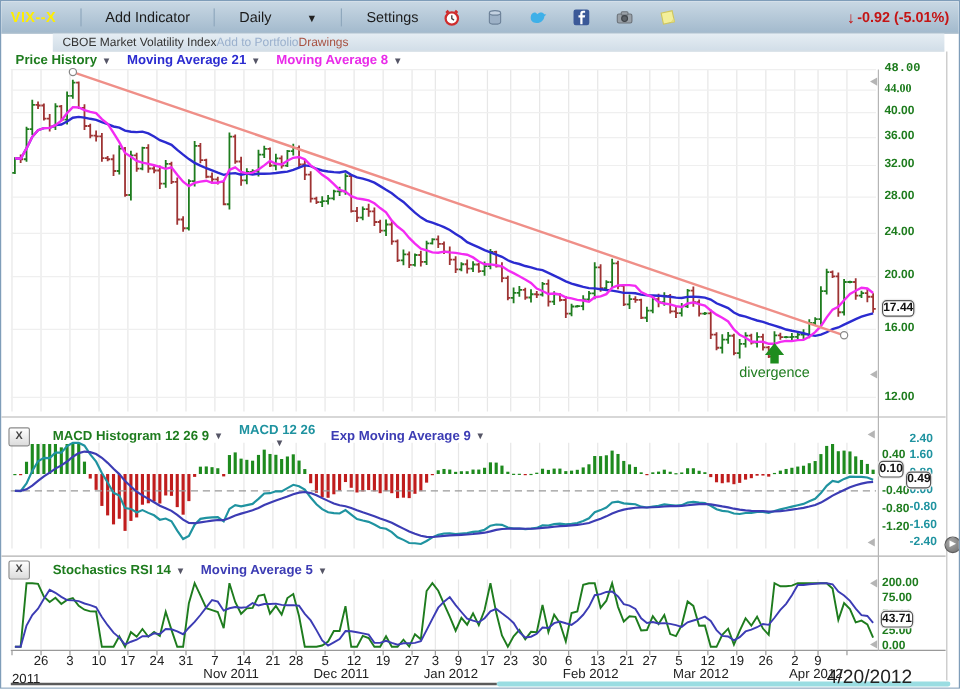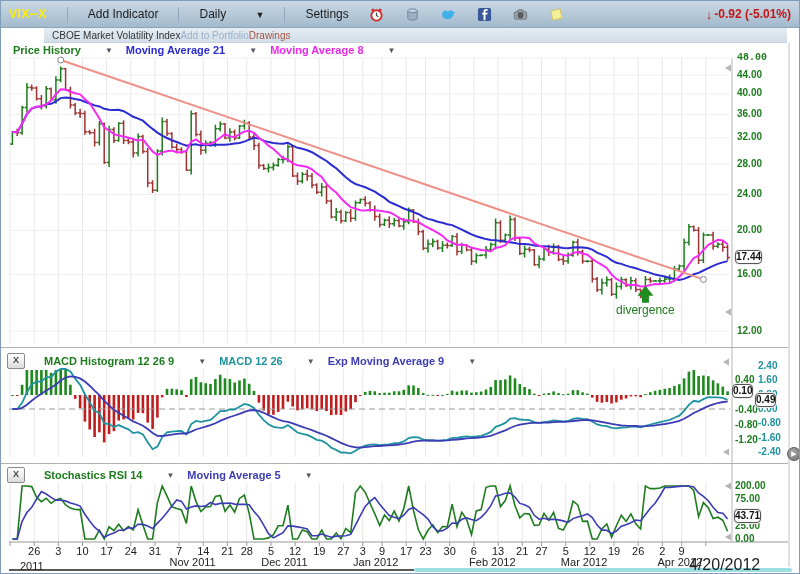--- a/index.html
+++ b/index.html
@@ -24,24 +24,24 @@
     display:flex;align-items:center;gap:0;padding:0 8px;font-size:10px;margin-left:43px;}
   #sec-name{color:#333;}
   #add-portfolio{color:#9ab0cd;}
   #drawings{color:#a85243;}
   
   .panel-legend{position:absolute;display:flex;gap:13px;align-items:center;
     font-size:11px;font-weight:bold;z-index:4;white-space:nowrap;}
   #legend-price{top:43px;left:12px;}
   #legend-macd{top:352px;left:6px;}
   #legend-stoch{top:466px;left:6px;}
-  .lg{display:flex;align-items:center;gap:20px;}
+  .lg{display:flex;align-items:center;}
   .lg .ar{color:#556;font-size:8px;margin-left:4px;}
   .lg-green{color:#1e7c1e;} .lg-blue{color:#2b2bd0;} .lg-magenta{color:#e92be9;}
-  .lg-teal{color:#1f93a0;} .lg-navy{color:#3c3cb4;}
+  .lg-teal{color:#1f93a0;flex-direction:column;} .lg-navy{color:#3c3cb4;}
   .xbtn{width:16px;height:14px;border:1px solid #8a8a8a;border-radius:2px;
     background:linear-gradient(#fff,#dcdcdc);font-size:9px;font-weight:bold;color:#444;
     text-align:center;line-height:13px;margin-right:6px;}
   
   .axl{position:absolute;font-size:10px;font-weight:bold;color:#1e7c1e;white-space:nowrap;}
   .axl-teal{color:#1f93a0;}
   .badge{position:absolute;background:#fff;border:1px solid #555;border-radius:4px;
     font-size:10px;font-weight:bold;color:#111;padding:0 0;line-height:12px;z-index:6;
     box-shadow:0 0 0 1px #eee;}
   .day{position:absolute;top:544px;width:22px;text-align:center;font-size:11px;color:#222;}
@@ -616,21 +616,21 @@
         <span class="ar">▼</span>
     </span>
     <span class="lg lg-navy">
       <span>Moving Average 5</span>
         <span class="ar">▼</span>
     </span>
   </div>
 
   <div id="overlay">
       <div class="axl" style="left: 736px; top: 50.5px; font-family: Liberation Mono, monospace;">48.00</div>
-      <div class="axl" style="left: 736px; top: 67.6412px;">44.00</div>
+      <div class="axl" style="left: 736px; top: 67.6412px; font-family: Liberation Serif, serif;">44.00</div>
       <div class="axl" style="left: 736px; top: 86.4173px;">40.00</div>
       <div class="axl" style="left: 736px; top: 107.173px;">36.00</div>
       <div class="axl" style="left: 736px; top: 130.377px;">32.00</div>
       <div class="axl" style="left: 736px; top: 156.682px;">28.00</div>
       <div class="axl" style="left: 736px; top: 187.05px;">24.00</div>
       <div class="axl" style="left: 736px; top: 222.967px;">20.00</div>
       <div class="axl" style="left: 736px; top: 266.927px;">16.00</div>
       <div class="axl" style="left: 736px; top: 323.6px;">12.00</div>
       <div class="axl" style="left: 734px; top: 373px;">0.40</div>
       <div class="axl" style="left: 734px; top: 403px;">-0.40</div>
@@ -670,21 +670,21 @@
       <div class="day" style="left: 461.893px; top: 544px;">6</div>
       <div class="day" style="left: 486.054px; top: 544px;">13</div>
       <div class="day" style="left: 510.215px; top: 544px;">21</div>
       <div class="day" style="left: 529.544px; top: 544px;">27</div>
       <div class="day" style="left: 553.705px; top: 544px;">5</div>
       <div class="day" style="left: 577.866px; top: 544px;">12</div>
       <div class="day" style="left: 602.027px; top: 544px;">19</div>
       <div class="day" style="left: 626.188px; top: 544px;">26</div>
       <div class="day" style="left: 650.349px; top: 544px;">2</div>
       <div class="day" style="left: 669.678px; top: 544px;">9</div>
-      <div class="mon" style="left: 9px; top: 559px; margin-left: 10px;">2011</div>
+      <div class="mon" style="left: 9px; top: 559px;">2011</div>
       <div class="mon" style="left: 37.9933px; top: 555px; margin-top: 46px;">Oct 2011</div>
       <div class="mon" style="left: 168.463px; top: 555px;">Nov 2011</div>
       <div class="mon" style="left: 260.275px; top: 555px;">Dec 2011</div>
       <div class="mon" style="left: 352.087px; top: 555px;">Jan 2012</div>
       <div class="mon" style="left: 468.06px; top: 555px;">Feb 2012</div>
       <div class="mon" style="left: 559.872px; top: 555px;">Mar 2012</div>
       <div class="mon" style="left: 656.517px; top: 555px;">Apr 2012</div>
     </div>
 
   <div class="badge" id="badge-price" style="left: 734px; top: 249.45px;">17.44</div>

